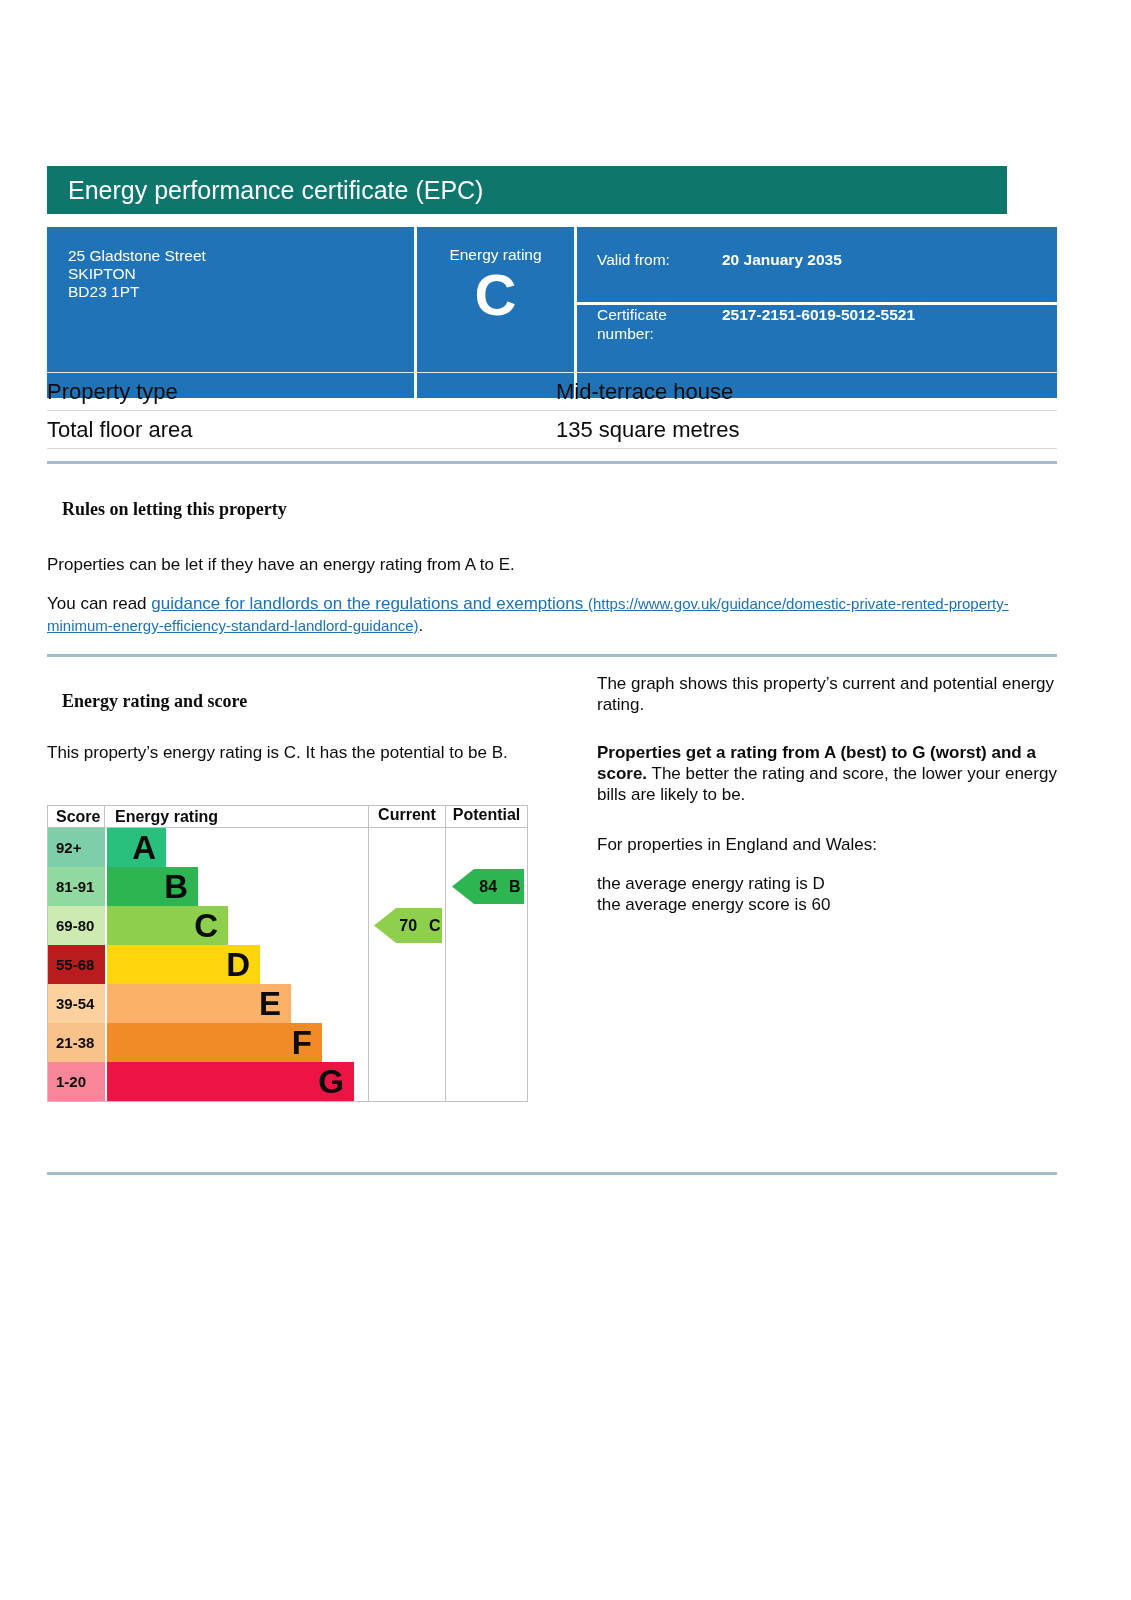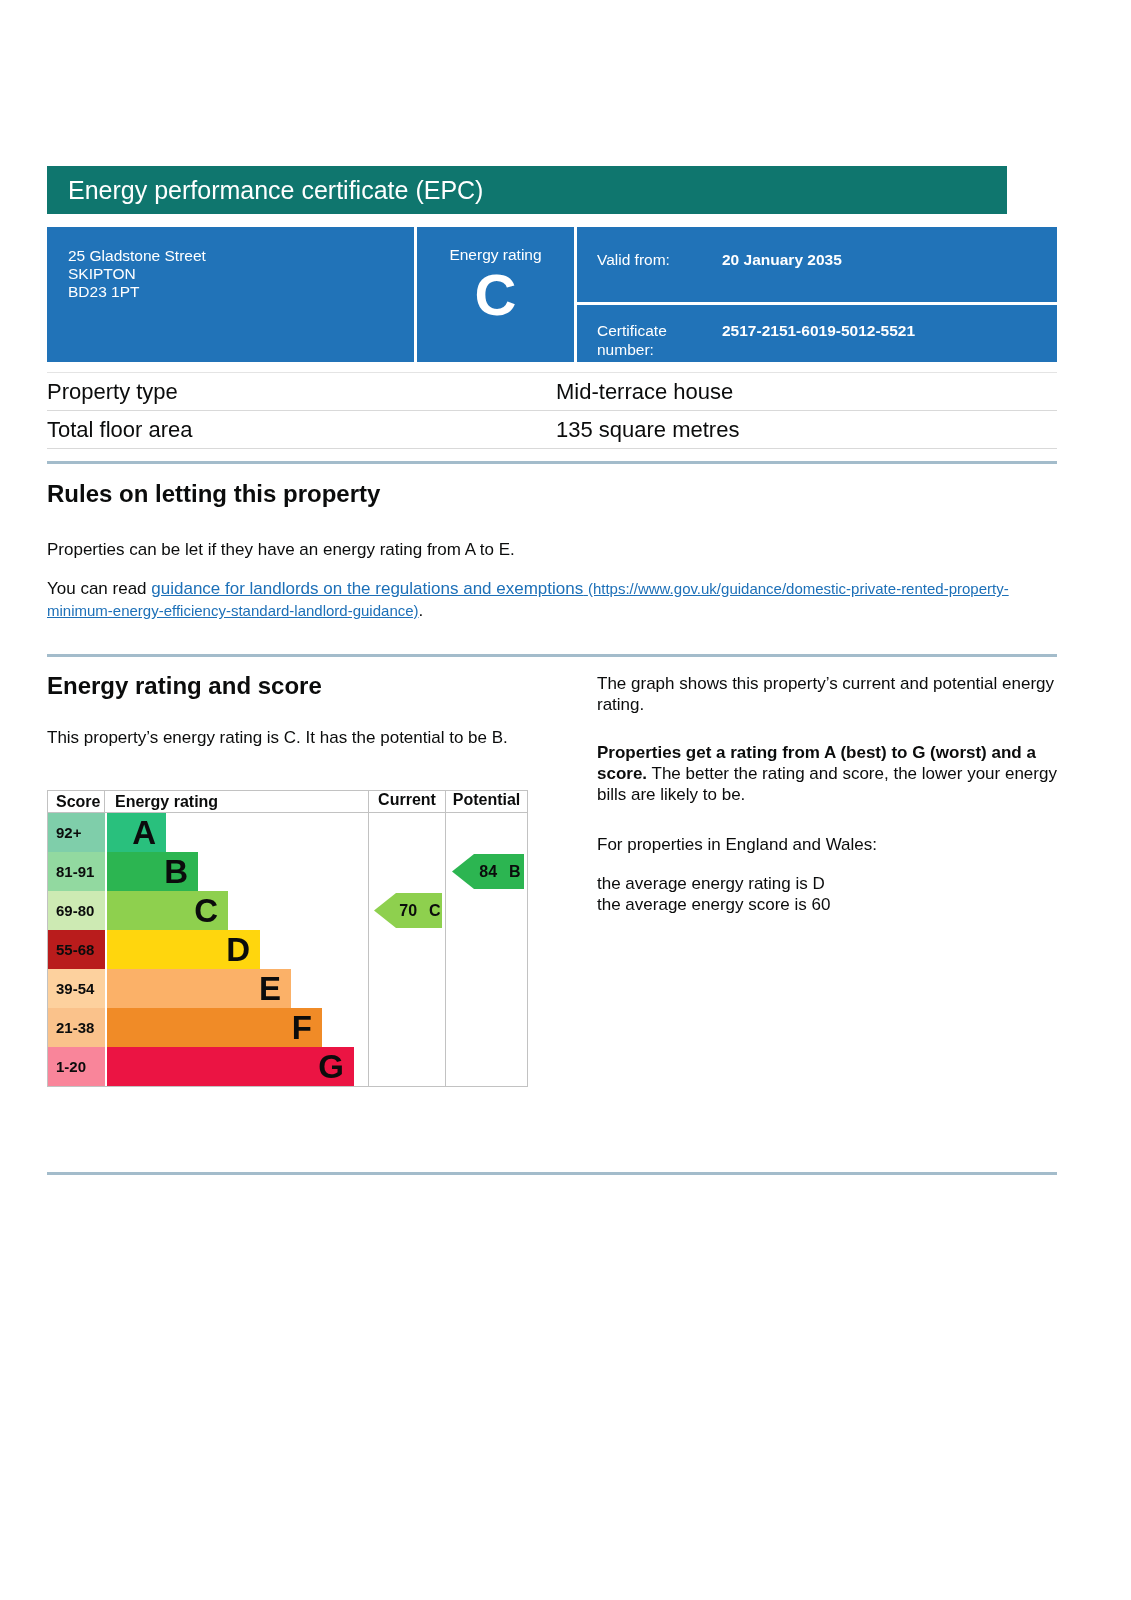--- a/index.html
+++ b/index.html
@@ -11,45 +11,45 @@
   .abs { position:absolute; }
 
   
   .title-bar {
     top:166px; left:47px; width:960px; height:48px; background:#0f766e;
     color:#ffffff; font-size:25px; font-weight:normal; line-height:48px;
     padding-left:21px; box-sizing:border-box;
   }
 
   
-  .blue-panel { top:227px; left:47px; width:1010px; height:135px; display:flex; }
+  .blue-panel { top:227px; left:47px; width:1010px; height:171px; display:flex; }
   .bp-col { background:#2173b8; color:#ffffff; box-sizing:border-box; }
   .bp-gap { width:3px; background:#ffffff; }
   .bp-address { width:367px; padding:20px 0 0 21px; font-size:15.5px; line-height:18px; }
   .bp-rating  { width:157px; text-align:center; padding-top:19px; }
   .bp-rating .bp-rating-label { font-size:15.5px; }
   .bp-rating .bp-rating-letter { font-size:58px; font-weight:bold; line-height:1.05; margin-top:1px; }
   .bp-meta { flex:1; display:flex; flex-direction:column; }
   .bp-meta-row { display:flex; padding:0 0 0 20px; box-sizing:border-box; }
   .bp-meta-row.r1 { height:75px; padding-top:23px; }
-  .bp-meta-row.r2 { flex:1; padding-top:16px; }
+  .bp-meta-row.r2 { flex:1; }
   .bp-meta-hgap { height:3px; background:#ffffff; }
   .bp-label { width:125px; font-size:15.5px; line-height:19px; }
   .bp-value { font-size:15.5px; font-weight:bold; line-height:19px; }
 
   
   .prop-table { top:372px; left:47px; width:1010px; border-top:1px solid #e4e4e4; font-size:22px; }
   .prop-row { display:flex; align-items:center; height:37px; border-bottom:1px solid #d9d9d9; }
   .prop-label { width:509px; }
 
   
   .rule { left:47px; width:1010px; height:3px; background:#a3bccb; }
   .rule1 { top:461px; } .rule2 { top:654px; } .rule3 { top:1172px; }
 
-  h2.sect { font-size:24px; font-weight:bold; margin:0; line-height:28px; }
+  h2.sect { font-size:18px; font-weight:bold; margin:15px; line-height:28px;font-family:Liberation Serif, serif; }
   .body-text { font-size:17px; line-height:22px; }
 
   
   .rules { top:480px; left:47px; width:1010px; }
   .rules .p1 { margin-top:31px; }
   .rules .p2 { margin-top:17px; }
   a.doc-link { color:#1d70b8; text-decoration:underline; cursor:pointer; }
   .link-url { font-size:15px; }
 
   

